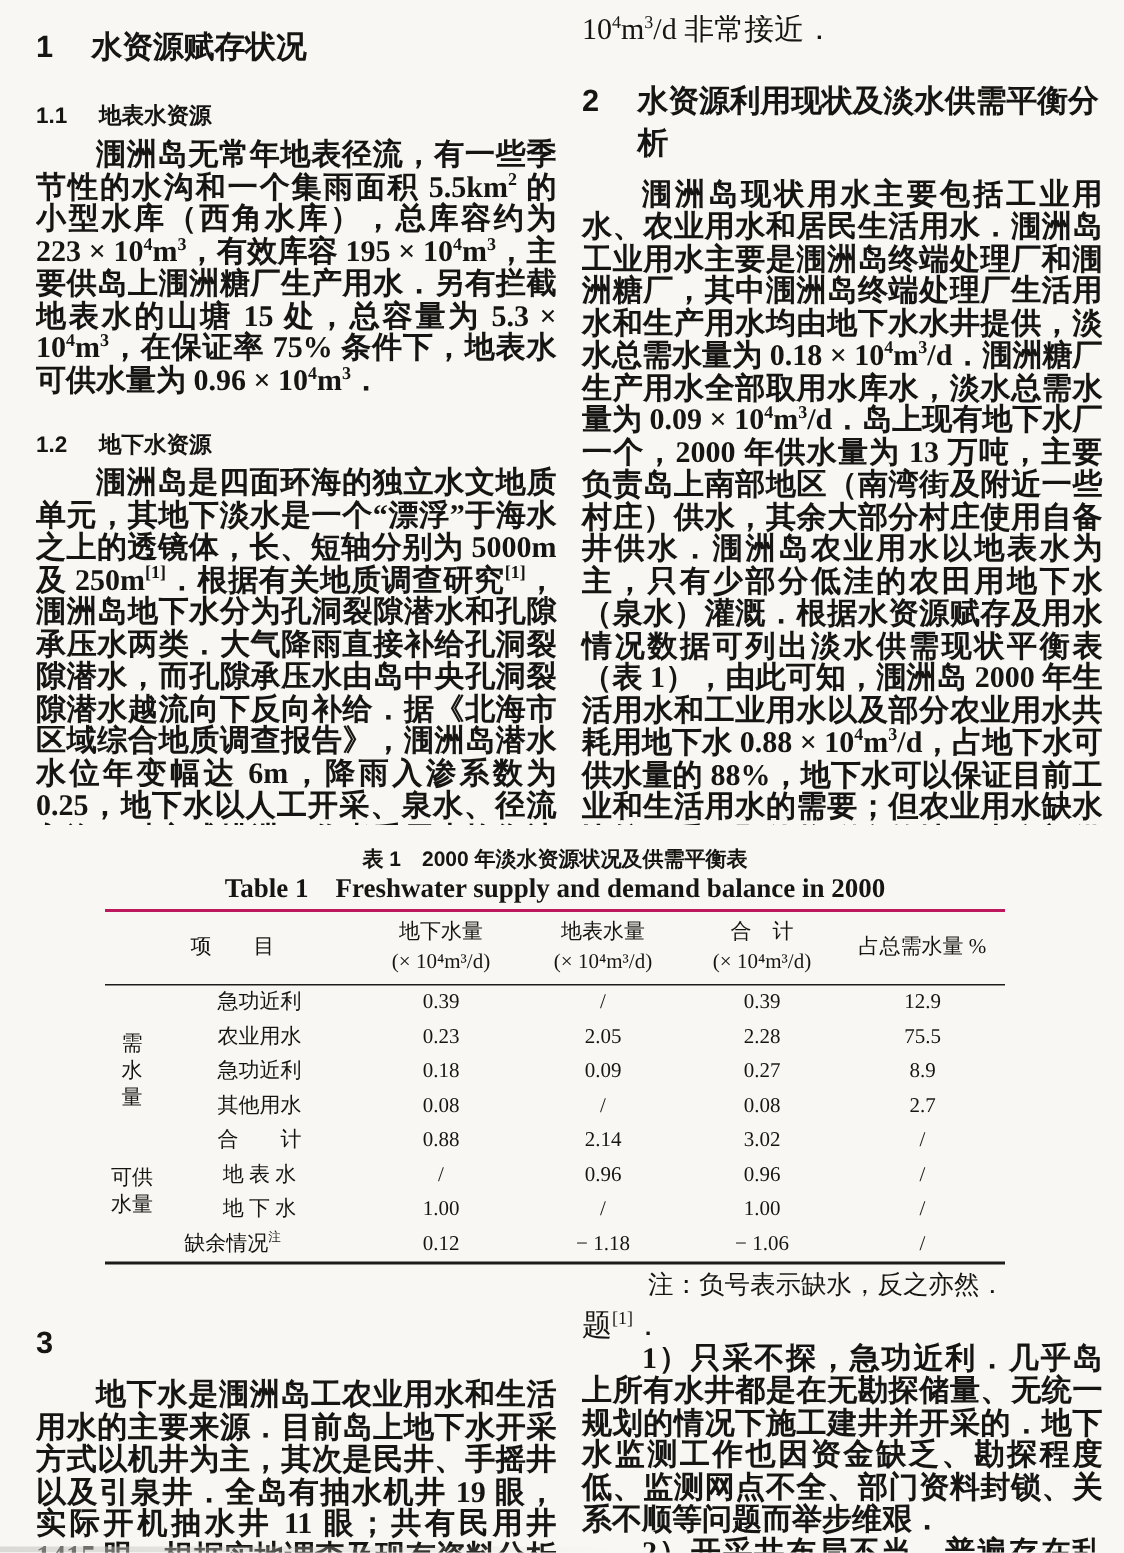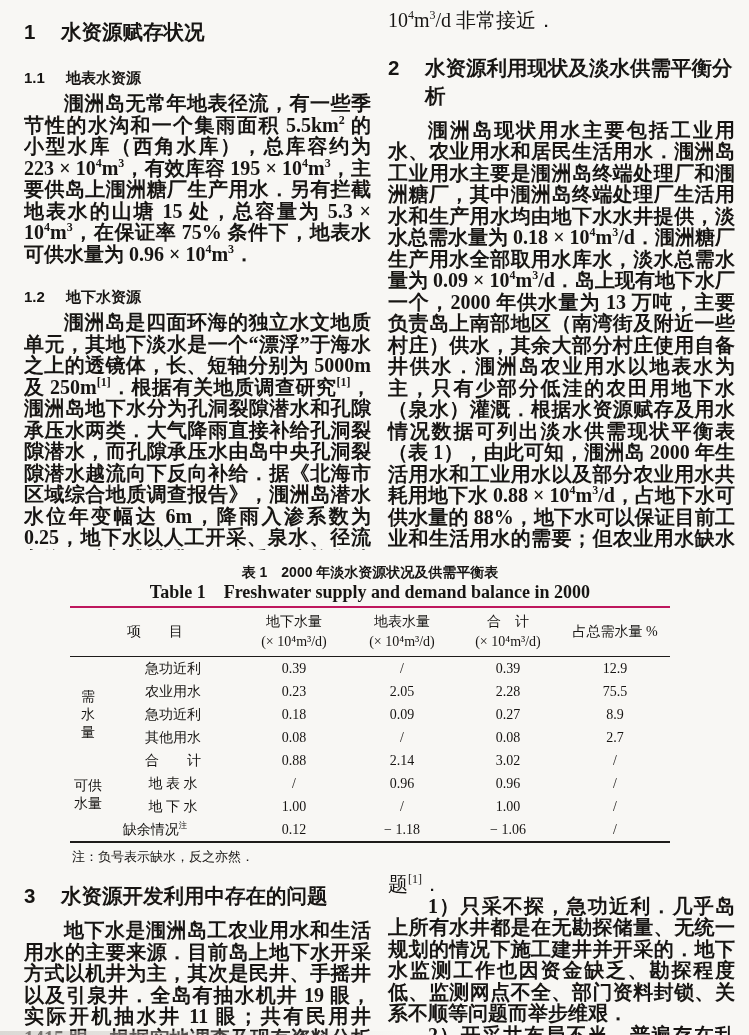--- a/index.html
+++ b/index.html
@@ -72,21 +72,21 @@
     padding:4px 0;text-align:center;vertical-align:middle;
     white-space:pre-line;line-height:20px;
   }
   table.t1 td{
     text-align:center;vertical-align:middle;
     padding:2.5px 0;line-height:18px;
   }
   td.grp{white-space:pre-line;line-height:26px;}
   td.item{text-align:center;}
   .note{
-    font-size:13px;line-height:18px;margin:5px 0 0 2px;text-align:left;
+    font-size:17px;line-height:18px;margin:5px 0 0 2px;text-align:right;
   }
 </style>
 </head>
 <body>
 
 <div class="page">
 
   <div class="cols top">
     <div class="col">
       <div class="sec-h">
@@ -203,21 +203,20 @@
         </tr>
       </tbody>
     </table>
     <p class="note">注：负号表示缺水，反之亦然．</p>
   </div>
 
   <div class="cols bottom">
     <div class="col">
       <div class="sec-h">
         <span class="num">3</span>
-        <span class="t">水资源开发利用中存在的问题</span>
       </div>
       <p class="body indent">地下水是涠洲岛工农业用水和生活用水的主要来源．目前岛上地下水开采方式以机井为主，其次是民井、手摇井以及引泉井．全岛有抽水机井 19 眼，实际开机抽水井 11 眼；共有民用井 1415 眼．根据实地调查及现有资料分析发现涠洲岛在成井及地下水开发利用过程中，存在如下的一些问</p>
     </div>
     <div class="col">
       <p class="body">题<sup>[1]</sup>．</p>
       <p class="body indent">1）只采不探，急功近利．几乎岛上所有水井都是在无勘探储量、无统一规划的情况下施工建井并开采的．地下水监测工作也因资金缺乏、勘探程度低、监测网点不全、部门资料封锁、关系不顺等问题而举步维艰．</p>
       <p class="body indent">2）开采井布局不当．普遍存在乱打井和不科学布井的问题，早期的勘察及开采井，主要为解决</p>
     </div>
   </div>
 

